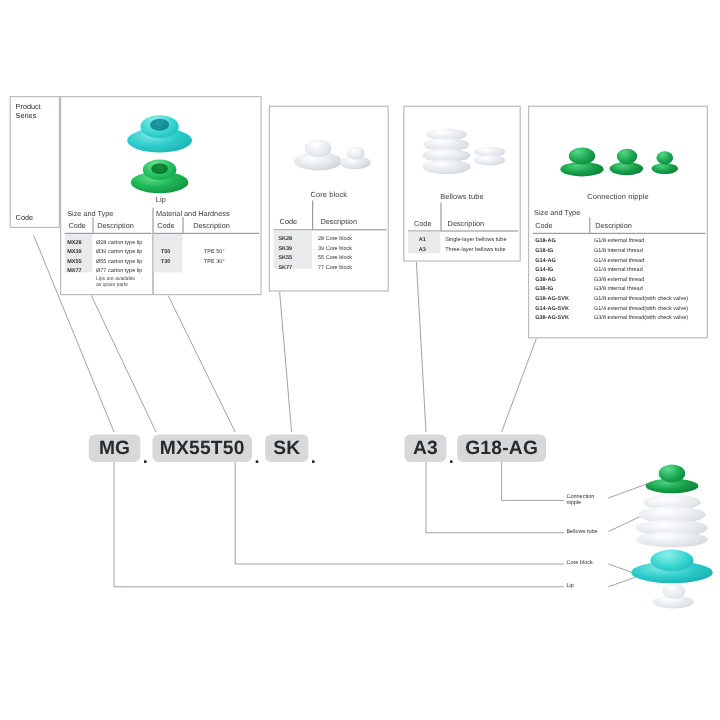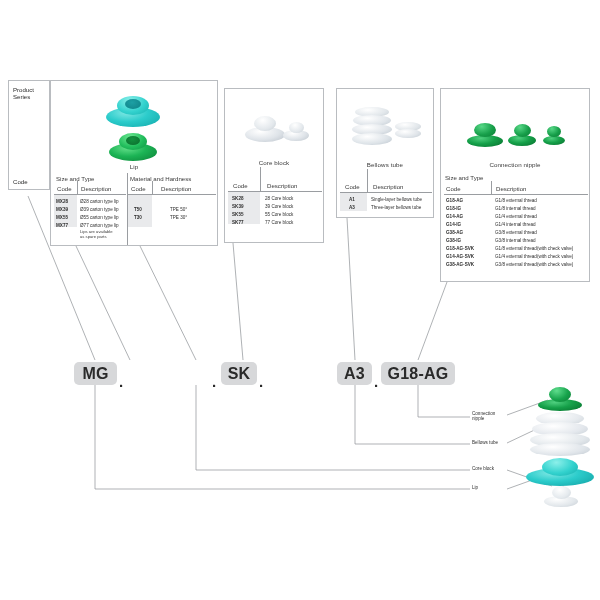--- a/index.html
+++ b/index.html
@@ -274,20 +274,21 @@
     <div class="cell" style="left:54px; top:156px;">G1/8 external thread(with check valve)</div>
     <div class="cell code" style="left:5px; top:164px;">G14-AG-SVK</div>
     <div class="cell" style="left:54px; top:164px;">G1/4 external thread(with check valve)</div>
     <div class="cell code" style="left:5px; top:172px;">G38-AG-SVK</div>
     <div class="cell" style="left:54px; top:172px;">G3/8 external thread(with check valve)</div>
   </div>
 
   <div class="chip" style="left:74px; top:362px; width:43px;">MG</div>
   <div class="dot" style="left:119px;">.</div>
 
+  <div class="chip" style="left:127px; top:362px; width:83px;">MX55T50</div>
   <div class="dot" style="left:212px;">.</div>
 
   <div class="chip" style="left:221px; top:362px; width:36px;">SK</div>
   <div class="dot" style="left:259px;">.</div>
 
   <div class="chip" style="left:337px; top:362px; width:35px;">A3</div>
   <div class="dot" style="left:374px;">.</div>
 
   <div class="chip" style="left:381px; top:362px; width:74px;">G18-AG</div>
 

